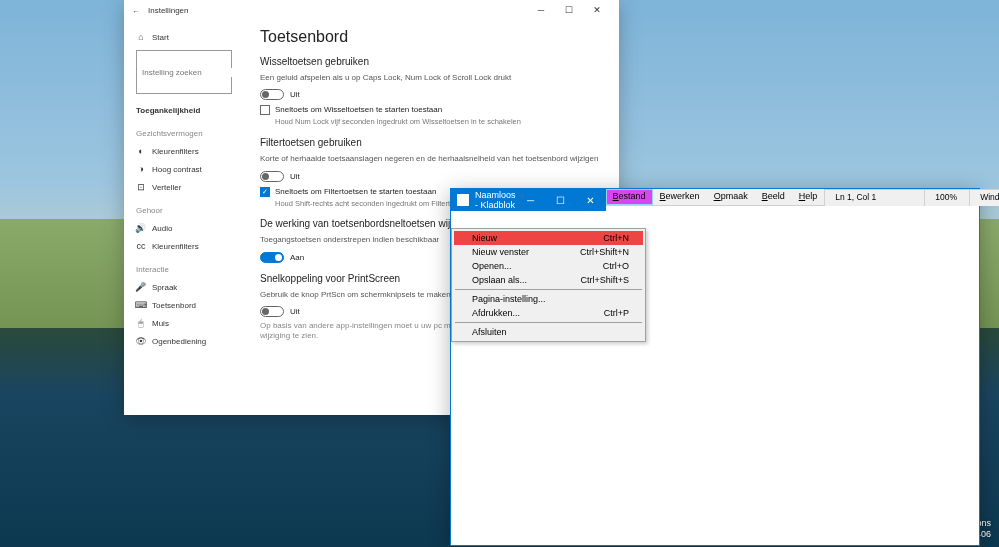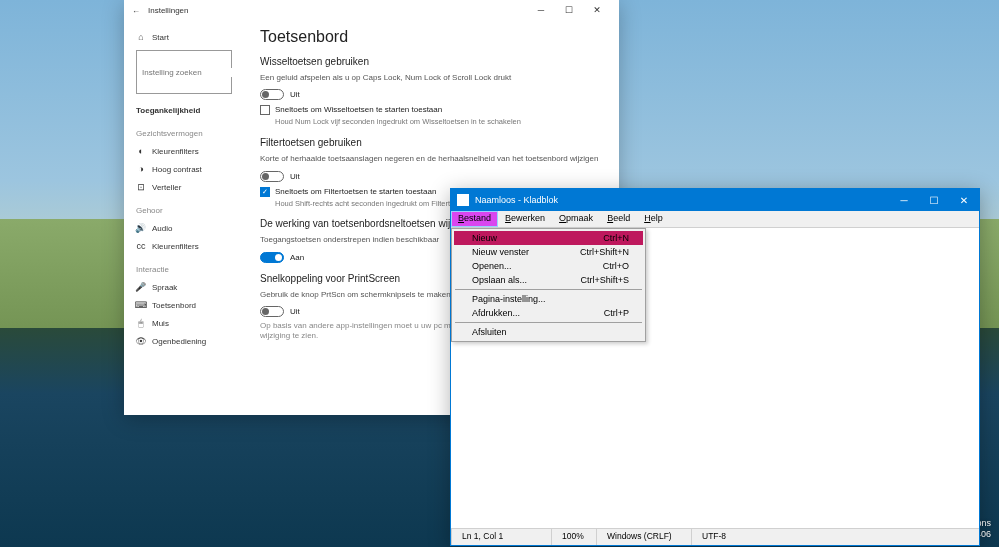--- a/index.html
+++ b/index.html
@@ -31,32 +31,32 @@
 .toggle-sw{width:24px;height:11px;border:1px solid #666;border-radius:6px;position:relative;background:#fff}
 .toggle-sw.on{background:#0078d4;border-color:#0078d4}
 .toggle-sw::after{content:"";position:absolute;width:7px;height:7px;border-radius:50%;background:#666;top:1px;left:1px}
 .toggle-sw.on::after{background:#fff;left:14px}
 .chk{display:flex;align-items:flex-start;gap:5px;margin:5px 0 2px}
 .chk-box{width:10px;height:10px;border:1px solid #666;flex-shrink:0;display:flex;align-items:center;justify-content:center;font-size:7px}
 .chk-box.checked{background:#0078d4;border-color:#0078d4;color:#fff}
 .sub{font-size:7.5px;color:#777;margin-left:15px;margin-bottom:4px;line-height:1.3}
 
 
-.notepad{position:absolute;left:450px;top:188px;width:530px;height:358px;background:#fff;border:1px solid #0078d4;box-shadow:0 4px 20px rgba(0,0,0,.3);display:flex;flex-direction:column;font-size:9px}
+.notepad{position:absolute;left:450px;top:188px;width:530px;height:358px;background:#fff;border:1px solid #0078d4;box-shadow:0 4px 20px rgba(0,0,0,.3);display:flex;flex-direction:row;font-size:9px}
 .np-titlebar{height:22px;background:#0078d4;color:#fff;display:flex;align-items:center;padding-left:6px}
 .np-titlebar .icon{width:12px;height:12px;background:#fff;margin-right:6px}
 .np-titlebar .title{flex:1;font-size:9px}
 .np-btns{display:flex}
 .np-btn{width:30px;height:22px;display:flex;align-items:center;justify-content:center;color:#fff;font-size:10px}
 .menubar{height:17px;background:#f0f0f0;display:flex;font-size:9px;border-bottom:1px solid #d0d0d0}
 .menu-item{padding:2px 7px;cursor:default}
 .menu-item.open{background:#d946ef;border:1px solid #99d1ff;padding:1px 6px}
 .dropdown{position:absolute;top:39px;left:0;width:195px;background:#f0f0f0;border:1px solid #a0a0a0;box-shadow:2px 2px 4px rgba(0,0,0,.2);font-size:9px;padding:2px}
 .dd-item{display:flex;justify-content:space-between;padding:2px 14px 2px 18px;cursor:default}
-.dd-item:hover,.dd-item.hl{background:#be185d}
+.dd-item:hover,.dd-item.hl{background:#ef4444}
 .dd-sep{height:1px;background:#a0a0a0;margin:2px 1px}
 .np-text{flex:1;background:#fff}
 .statusbar{height:17px;background:#f0f0f0;border-top:1px solid #d0d0d0;display:flex;justify-content:flex-start;font-size:8.5px}
 .sb-cell{border-left:1px solid #d0d0d0;padding:2px 10px}
 </style>
 </head>
 <body>
 
 <div class="sky"></div>
 <div class="land"></div>

